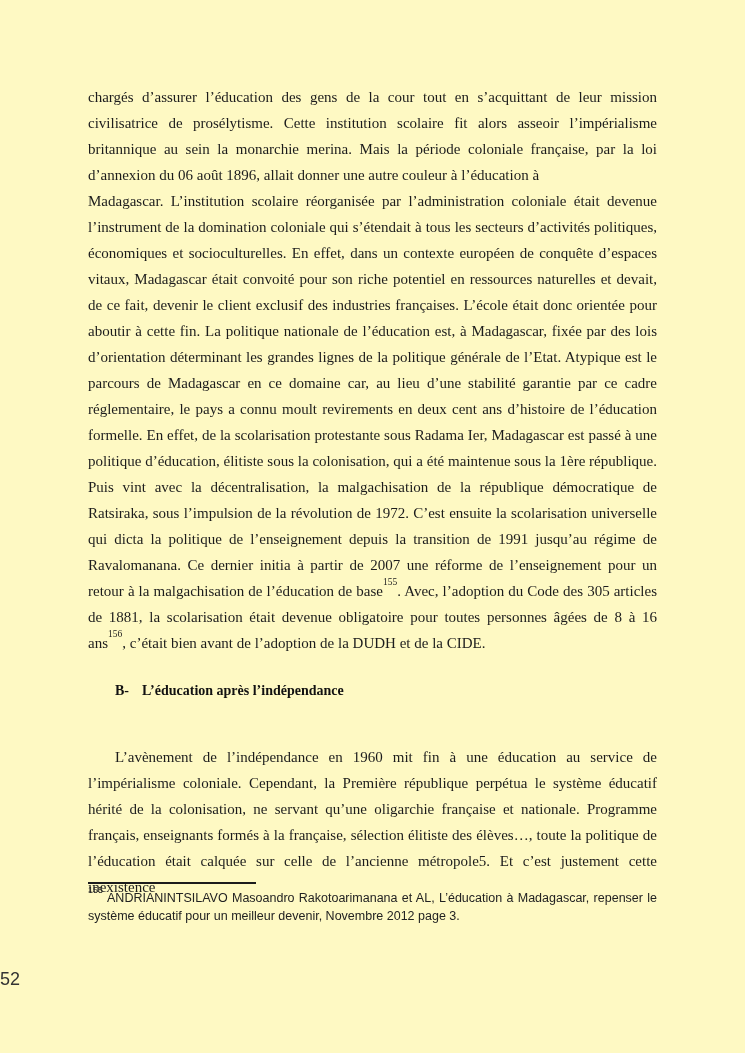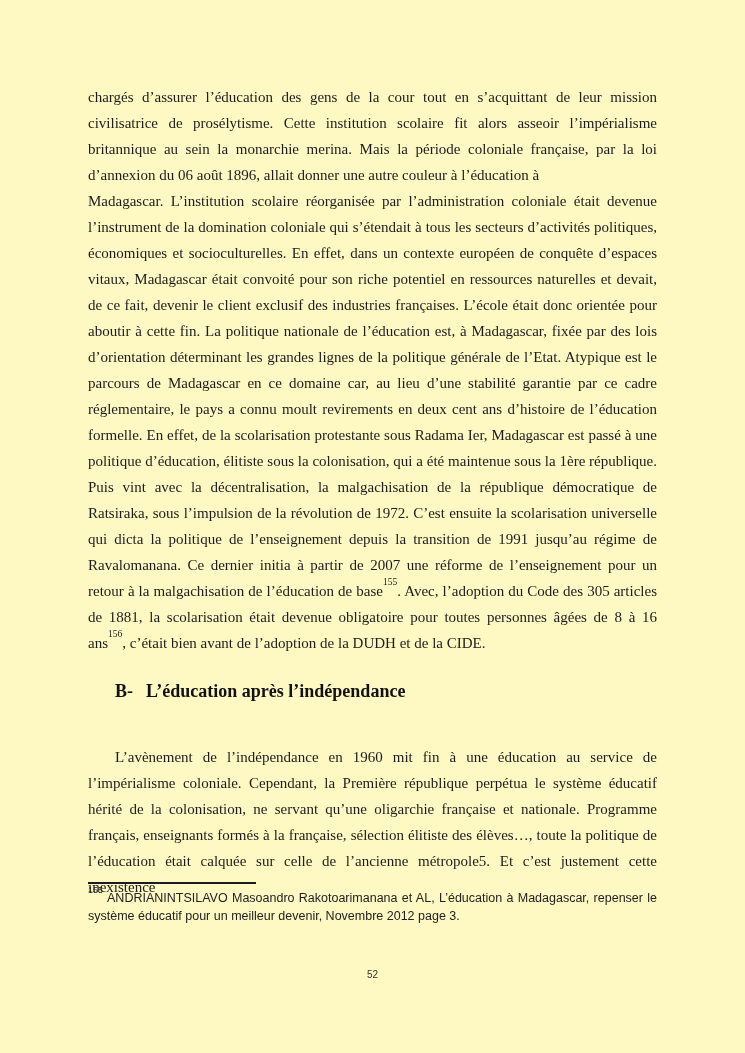--- a/index.html
+++ b/index.html
@@ -30,21 +30,21 @@
   }
   .fnref {
     font-size: 9.5px;
     line-height: 0;
     position: relative;
     top: -5px;
   }
   .heading {
     margin: 22px 0 0 0;
     padding-left: 27px;
-    font-size: 18px;
+    font-size: 14px;
     line-height: 26px;
     font-weight: bold;
     color: #111111;
   }
   .h-label {
     margin-right: 13px;
   }
   .indent {
     margin-top: 40px;
     text-indent: 27px;
@@ -73,23 +73,23 @@
     line-height: 0;
     position: relative;
     top: -4px;
     margin-right: 4px;
   }
   .page-number {
     position: absolute;
     top: 969px;
     left: 0;
     width: 745px;
-    text-align: center;
+    text-align: left;
     font-family: "Liberation Sans", sans-serif;
-    font-size: 10px;
+    font-size: 18px;
     color: #333333;
   }
 </style>
 </head>
 <body>
 
 <div class="page">
 
   <main class="content">
 

